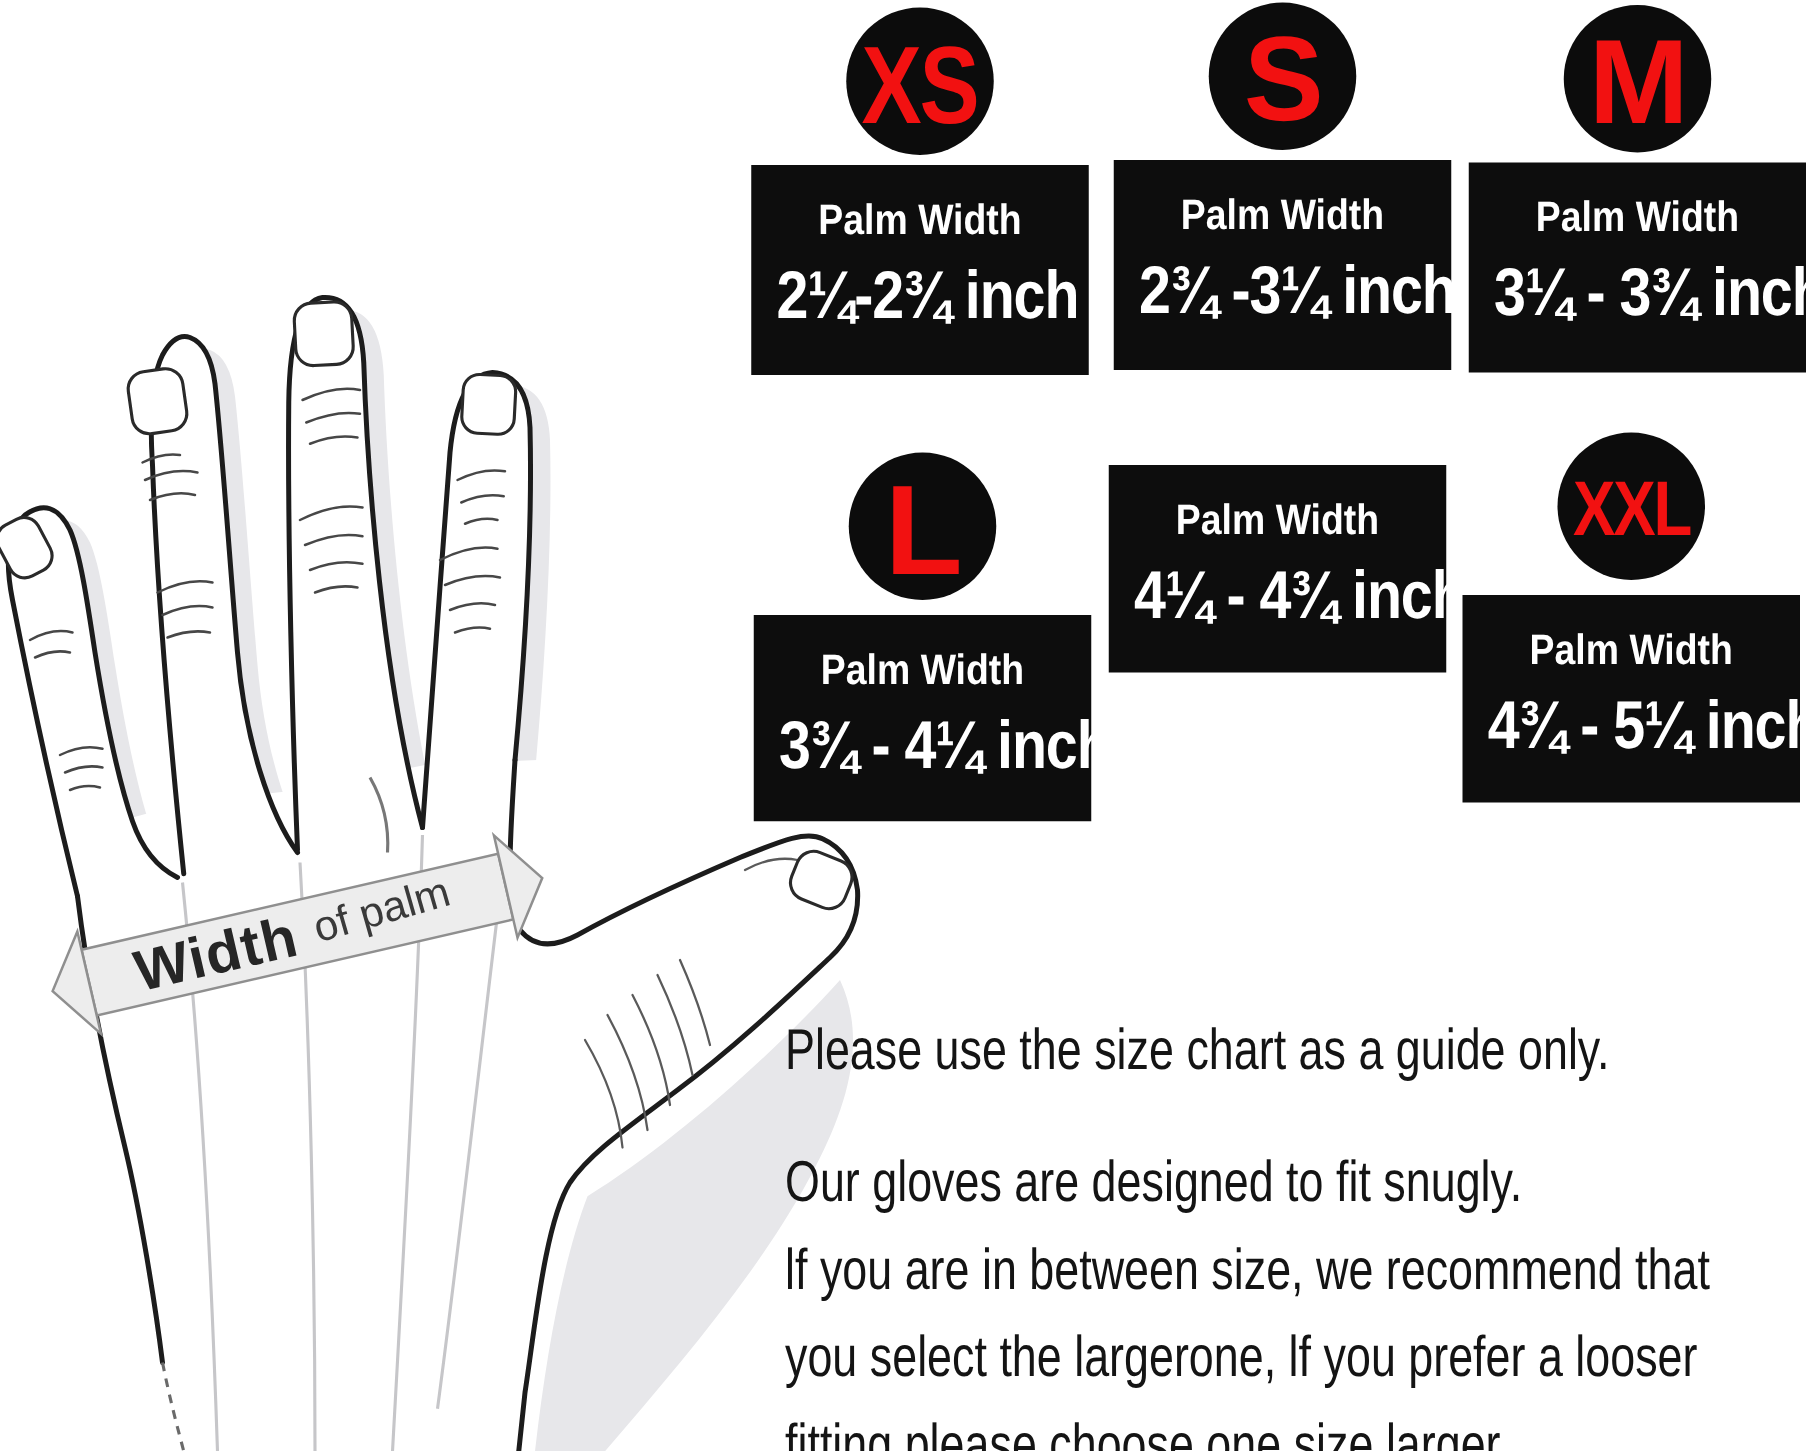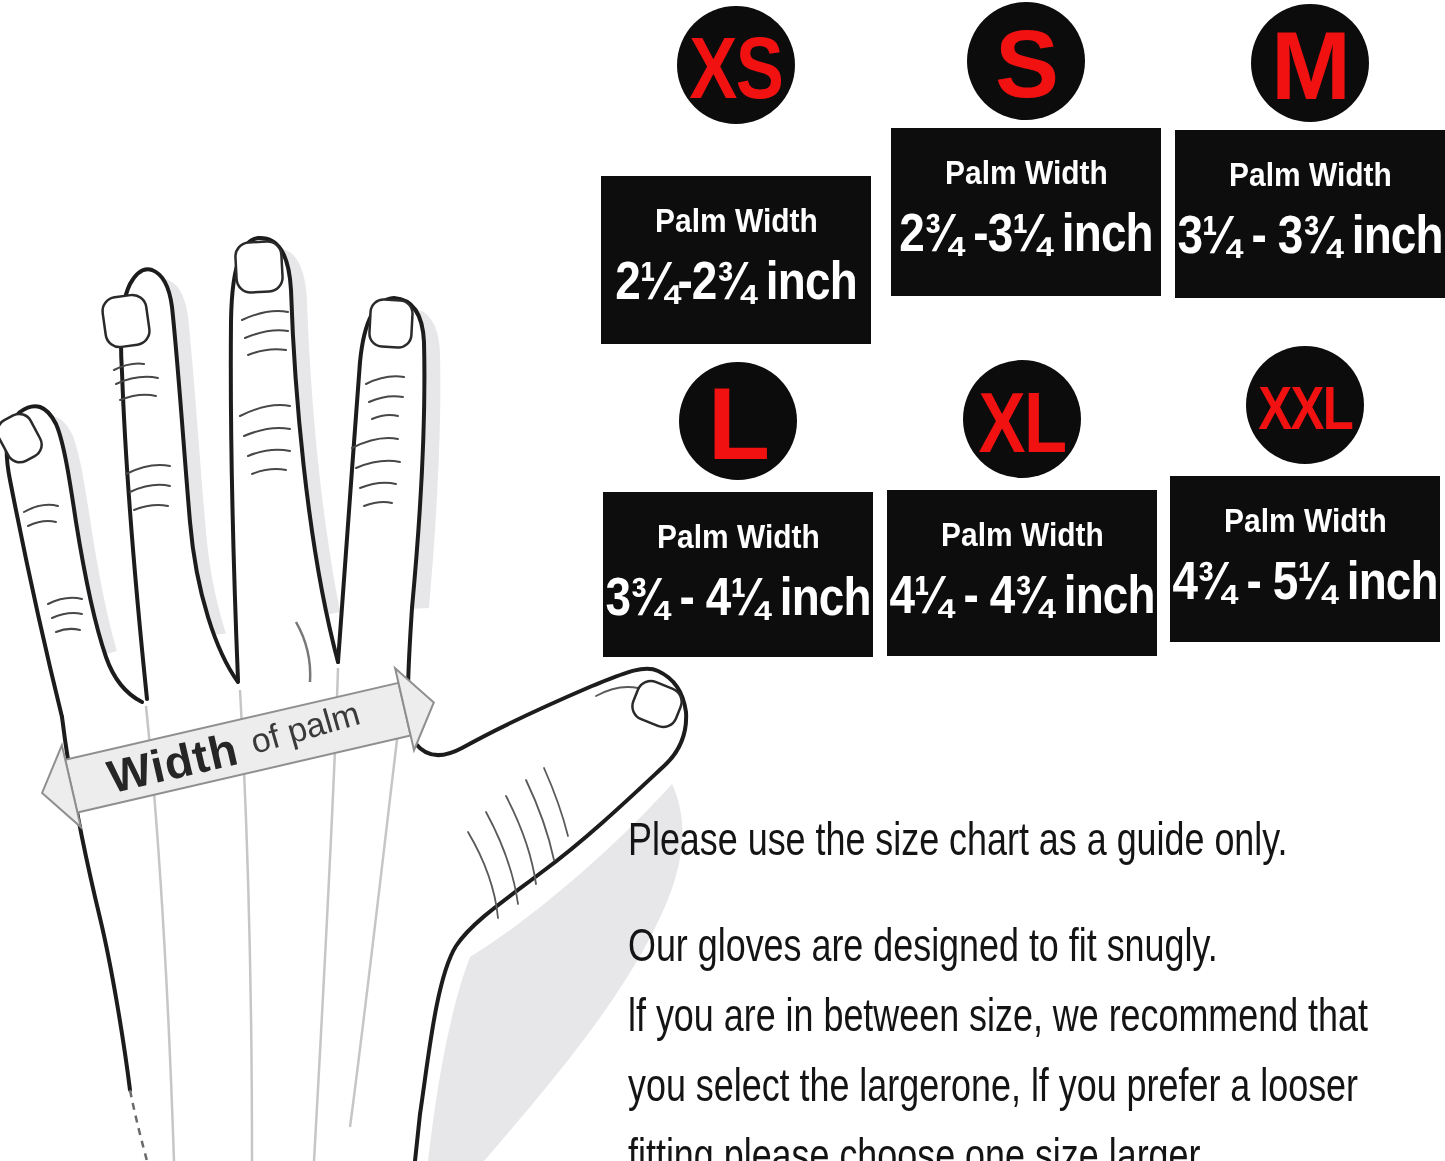--- a/index.html
+++ b/index.html
@@ -2,21 +2,21 @@
 <html><head>
 <meta charset="utf-8">
 <style>
   html,body{margin:0;padding:0;background:#ffffff;}
   .canvas{
     position:relative;width:1445px;height:1161px;overflow:hidden;
     background:#ffffff;font-family:"Liberation Sans",sans-serif;
   }
   
   .size-cell{position:absolute;width:270px;display:flex;flex-direction:column;align-items:center;}
-  .cell-xs{left:601px;top:6px;gap:44px;}
+  .cell-xs{left:601px;top:6px;}
   .cell-s{left:891px;top:2px;}
   .cell-m{left:1175px;top:4px;}
   .cell-l{left:603px;top:362px;}
   .cell-xl{left:887px;top:360px;}
   .cell-xxl{left:1170px;top:346px;}
   .size-circle{
     width:118px;height:118px;border-radius:50%;background:#0c0c0c;
     display:flex;align-items:center;justify-content:center;flex:0 0 auto;
   }
   .size-circle .code{
@@ -24,21 +24,21 @@
     transform:translateY(3px);
   }
   .cell-xs .code{font-size:88px;transform:translateY(3px) scaleX(0.82);}
   .cell-s  .code{font-size:96px;}
   .cell-m  .code{font-size:96px;}
   .cell-l  .code{font-size:102px;}
   .cell-xl .code{font-size:86px;transform:translateY(3px) scaleX(0.82);}
   .cell-xxl .code{font-size:62px;transform:translateY(3px) scaleX(0.82);}
   .size-box{
     margin-top:8px;width:270px;height:168px;background:#0d0d0d;color:#ffffff;
-    display:flex;flex-direction:column;align-items:center;text-align:center;
+    display:flex;flex-direction:column;text-align:center;
   }
   .cell-l .size-box{margin-top:12px;height:165px;}
   .cell-xl .size-box{margin-top:12px;height:166px;}
   .cell-xxl .size-box{margin-top:12px;height:166px;}
   .pw-label{margin-top:26px;font-size:34px;font-weight:700;line-height:36px;
     transform:scaleX(0.88);transform-origin:50% 50%;white-space:nowrap;}
   .pw-range{margin-top:14px;font-size:54px;font-weight:700;line-height:56px;
     transform:scaleX(0.85);transform-origin:50% 50%;white-space:nowrap;letter-spacing:-1px;}
   
   .hand-wrap{position:absolute;left:0;top:212px;width:700px;height:949px;}
@@ -182,23 +182,20 @@
     <div class="size-circle">
       <span class="code">L</span>
     </div>
     <div class="size-box">
       <div class="pw-label">Palm Width</div>
       <div class="pw-range">3¾ - 4¼ inch</div>
     </div>
   </div>
 
   <div class="size-cell cell-xl">
-    <div class="size-circle">
-      <span class="code">XL</span>
-    </div>
     <div class="size-box">
       <div class="pw-label">Palm Width</div>
       <div class="pw-range">4¼ - 4¾ inch</div>
     </div>
   </div>
 
   <div class="size-cell cell-xxl">
     <div class="size-circle">
       <span class="code">XXL</span>
     </div>

